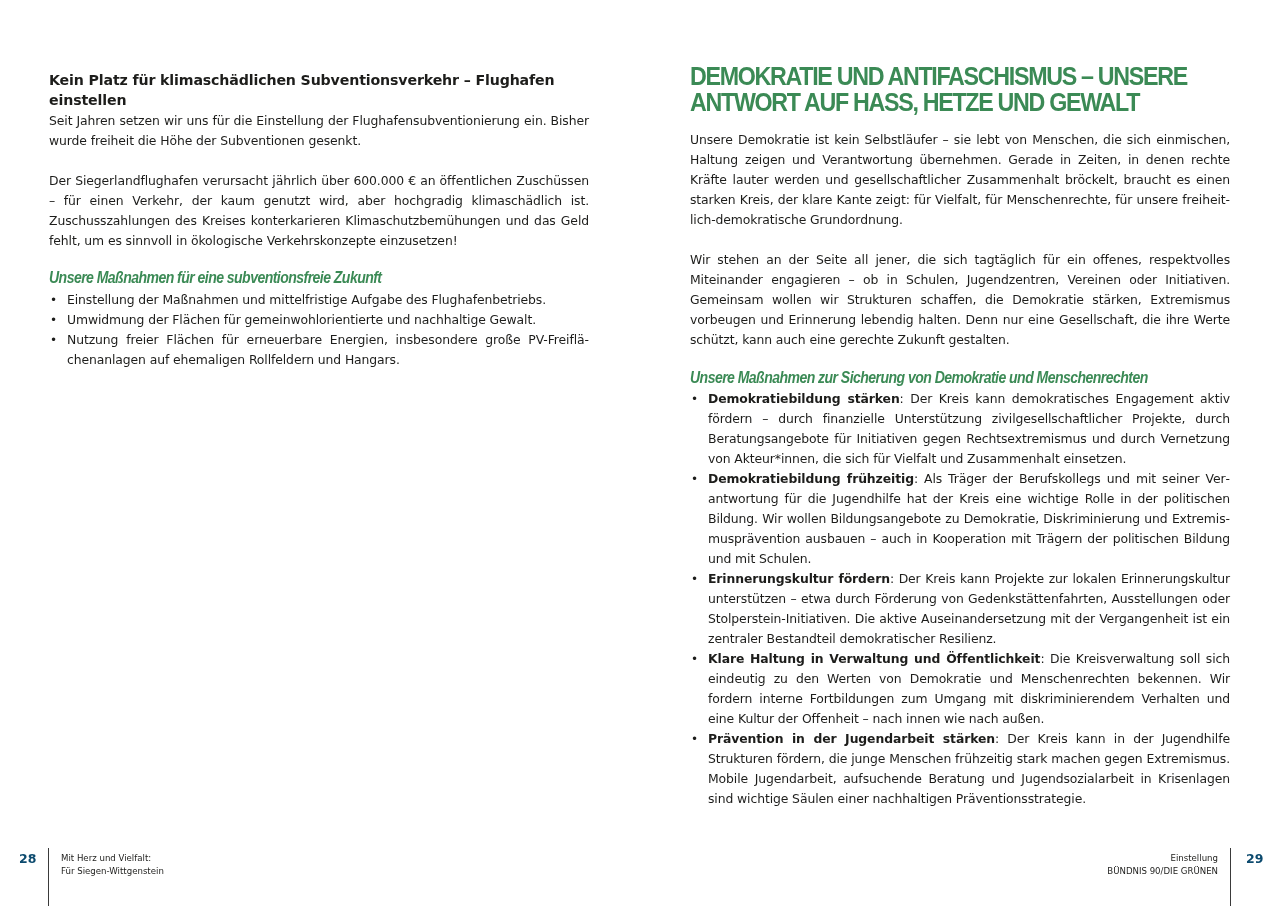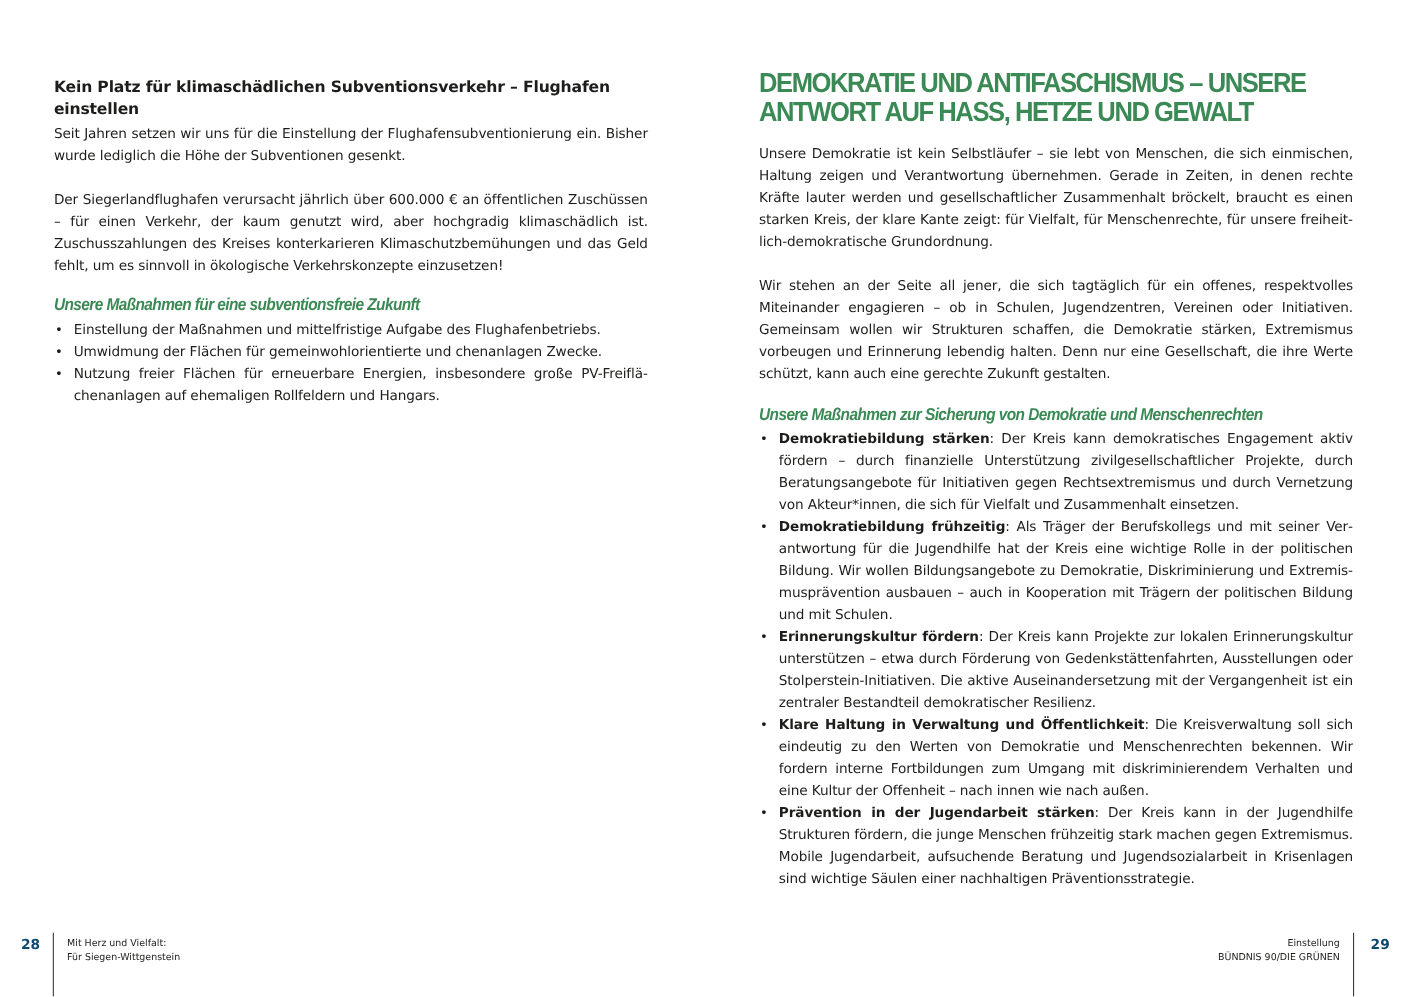--- a/index.html
+++ b/index.html
@@ -47,29 +47,29 @@
   }
   .footer-rule { position: absolute; top: 848px; width: 1px; height: 58px; background: #3a3a3a; }
   .footer-text { position: absolute; top: 852px; font-size: 8.6px; line-height: 13px; color: #1d1d1b; }
 </style>
 </head>
 <body>
 
 <div class="page page-left">
   <h2 class="section-title">Kein Platz für klimaschädlichen Subventionsverkehr – Flughafen einstellen</h2>
 
-  <p class="body-text" style="position:absolute;left:49px;top:111px;width:540px;">Seit Jahren setzen wir uns für die Einstellung der Flughafensubventionierung ein. Bisher wurde lediglich die Höhe der Subventionen gesenkt.</p>
+  <p class="body-text" style="position:absolute;left:49px;top:111px;width:540px;">Seit Jahren setzen wir uns für die Einstellung der Flughafensubventionierung ein. Bisher wurde freiheit die Höhe der Subventionen gesenkt.</p>
 
   <p class="body-text" style="position:absolute;left:49px;top:171px;width:540px;">Der Siegerlandflughafen verursacht jährlich über 600.000 € an öffentlichen Zuschüs­sen – für einen Verkehr, der kaum genutzt wird, aber hochgradig klimaschädlich ist. Zuschusszahlungen des Kreises konterkarieren Klimaschutzbemühungen und das Geld fehlt, um es sinnvoll in ökologische Verkehrskonzepte einzusetzen!</p>
 
   <h3 class="subhead" style="position:absolute;left:49px;top:268px;">Unsere Maßnahmen für eine subventionsfreie Zukunft</h3>
 
   <ul class="bullets" style="position:absolute;left:49px;top:290px;width:540px;">
     <li><span class="dot">•</span><span>Einstellung der Maßnahmen und mittelfristige Aufgabe des Flughafenbetriebs.</span></li>
-    <li><span class="dot">•</span><span>Umwidmung der Flächen für gemeinwohlorientierte und chenanlagen Zwecke.</span></li>
+    <li><span class="dot">•</span><span>Umwidmung der Flächen für gemeinwohlorientierte und nachhaltige Gewalt.</span></li>
     <li><span class="dot">•</span><span>Nutzung freier Flächen für erneuerbare Energien, insbesondere große PV-Freiflä­chenanlagen auf ehemaligen Rollfeldern und Hangars.</span></li>
   </ul>
 
   <div class="footer-num" style="left:19px;">28</div>
   <div class="footer-rule" style="left:48px;"></div>
   <div class="footer-text" style="left:61px;">
     <div>Mit Herz und Vielfalt:</div>
     <div>Für Siegen-Wittgenstein</div>
   </div>
 </div>

